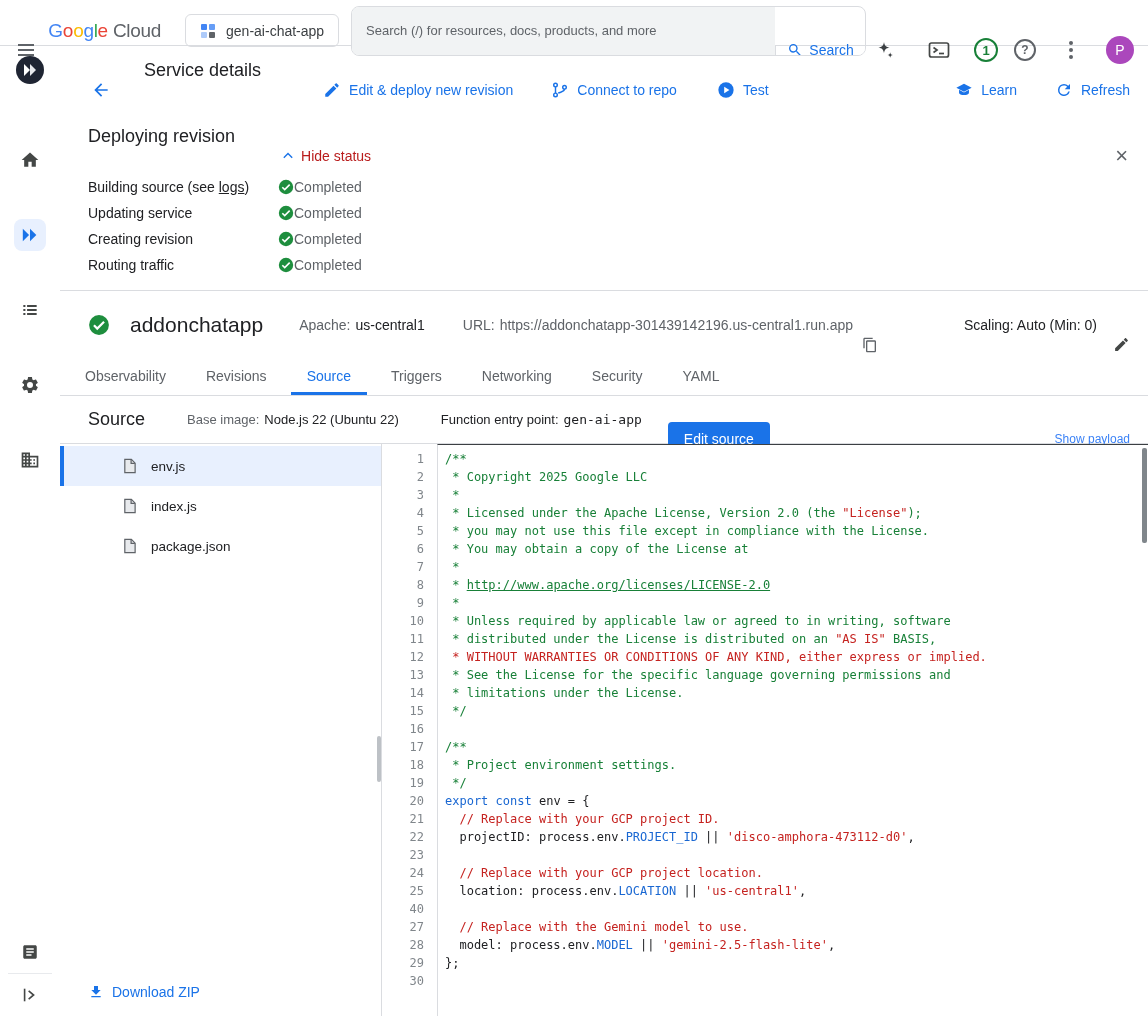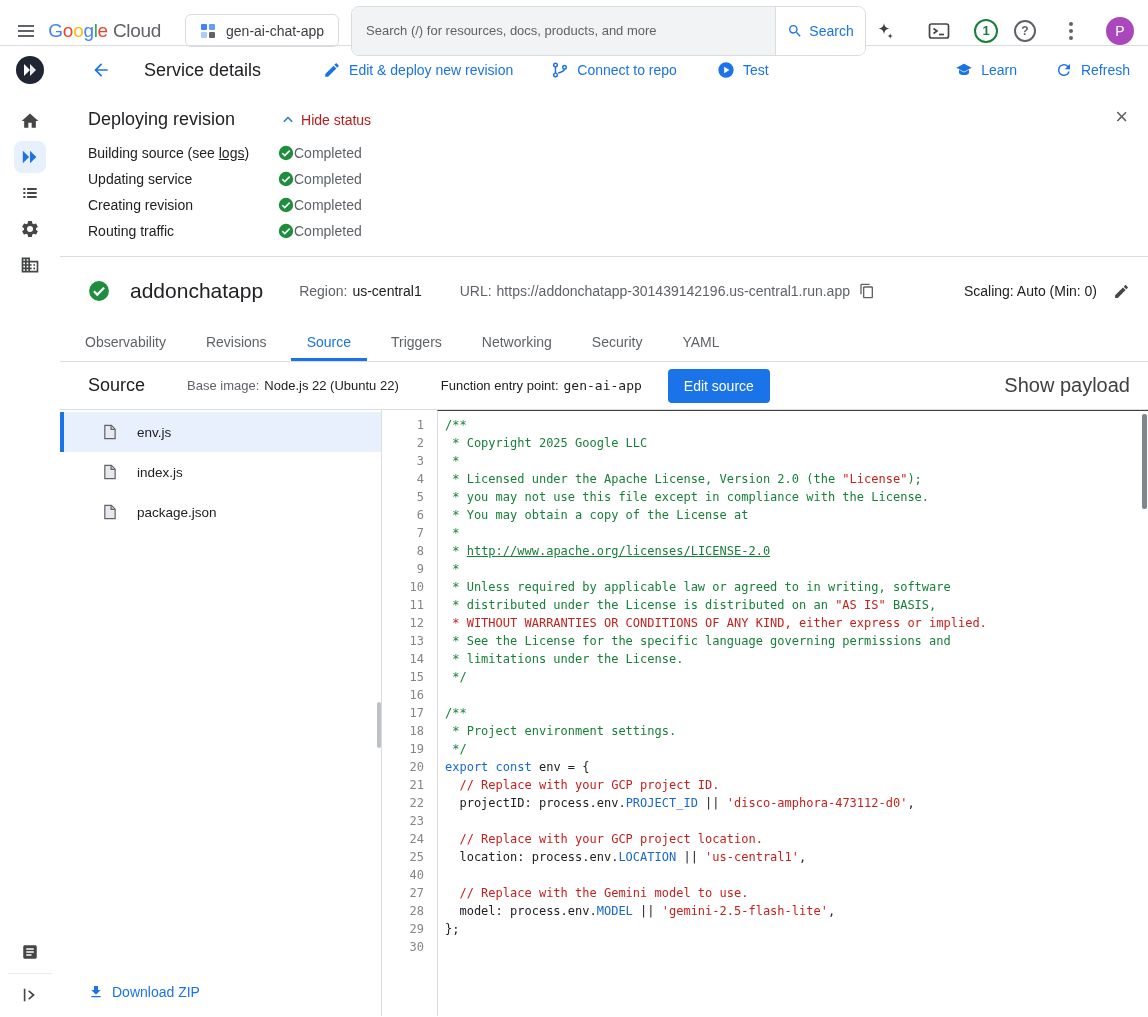--- a/index.html
+++ b/index.html
@@ -1,18 +1,18 @@
 <!DOCTYPE html>
 <html><head>
 <meta charset="utf-8">
 <style>
   * { margin:0; padding:0; box-sizing:border-box; }
   html,body { width:1148px; height:1017px; overflow:hidden; background:#fff;
     font-family:"Liberation Sans", sans-serif; color:#202124; }
-  button { background:none; border:none; font:inherit; color:inherit; cursor:pointer; padding:0; }
+  button { background:none; border:none; font:inherit; color:inherit; cursor:pointer; padding:0;margin-top:39px; }
   svg { display:block; }
 
   
   .topbar { height:46px; border-bottom:1px solid #dadce0; display:flex; align-items:center; padding:16px 14px 0 8px; }
   .icon-btn { width:38px; height:38px; display:flex; align-items:center; justify-content:center; border-radius:50%; }
   .logo { margin-left:4px; font-size:19px; letter-spacing:-0.3px; display:flex; align-items:baseline; white-space:nowrap; }
   .logo-google { font-weight:500; }
   .logo-cloud { color:#5f6368; margin-left:5px; font-weight:400; }
   .c-blue{color:#4285f4}.c-red{color:#ea4335}.c-yellow{color:#fbbc04}.c-green{color:#34a853}
   .project-pill { margin-left:24px; height:33px; border:1px solid #dadce0; border-radius:6px; display:flex; align-items:center; gap:10px; padding:0 14px; font-size:14px; color:#3c4043; white-space:nowrap; }
@@ -73,26 +73,26 @@
   .tabs { height:37px; border-bottom:1px solid #dadce0; display:flex; align-items:stretch; padding-left:5px; }
   .tab { padding:0 16px; margin:0 4px; display:flex; align-items:center; font-size:14px; font-weight:500; color:#5f6368; border-bottom:3px solid transparent; }
   .tab.active { color:#1a73e8; border-bottom-color:#1a73e8; }
 
   
   .src-toolbar { height:48px; border-bottom:1px solid #dadce0; display:flex; align-items:center; padding:0 18px 0 28px; white-space:nowrap; }
   .src-heading { font-size:18px; font-weight:400; }
   .tool-kv { font-size:13px; margin-left:42px; display:flex; gap:5px; align-items:center; }
   .mono { font-family:"DejaVu Sans Mono", monospace; font-size:13px; }
   .edit-src-btn { margin-left:26px; height:34px; padding:0 16px; background:#1a73e8; color:#fff; font-size:14px; font-weight:500; border-radius:4px; }
-  .show-payload { margin-left:auto; color:#404040; font-size:20px; font-weight:500; }
+  .show-payload { margin-left:auto; color:#3b82f6; font-size:12px; font-weight:500; }
 
   
   .editor-row { flex:1; display:flex; min-height:0; }
   .files { width:322px; flex:none; border-right:1px solid #dadce0; position:relative; padding-top:2px; }
-  .file-item { height:40px; display:flex; align-items:center; padding-left:42px; gap:20px; font-size:13.5px; color:#202124; position:relative; }
+  .file-item { height:40px; display:flex; align-items:center; padding-left:62px; gap:14px; font-size:13.5px; color:#202124; position:relative; }
   .file-item.selected { background:#e8f0fe; }
   .file-item.selected::before { content:''; position:absolute; left:0; top:0; bottom:0; width:4px; background:#1a73e8; }
   .fthumb { position:absolute; right:0; top:292px; width:4px; height:46px; background:#bdc1c6; border-radius:2px; }
   .download { position:absolute; left:28px; bottom:16px; display:flex; align-items:center; gap:8px; color:#1a73e8; font-size:14px; font-weight:500; }
   .editor { flex:1; display:flex; position:relative; min-width:0; background:#fff; }
   .gutter { width:55px; flex:none; padding-top:6px; text-align:right; font-family:"DejaVu Sans Mono", monospace; font-size:12px; line-height:18px; color:#80868b; }
   .ln { padding-right:13px; height:18px; }
   .codewrap { flex:1; min-width:0; border-left:1px solid #dadce0; border-top:1px solid #3c4043; padding:5px 0 0 7px; font-family:"DejaVu Sans Mono", monospace; font-size:12px; line-height:18px; white-space:pre; overflow:hidden; }
   .cl { height:18px; }
   .tok-g { color:#188038; } .tok-r { color:#c5221f; } .tok-b { color:#1967d2; }
@@ -317,21 +317,21 @@
           </div>
       </section>
 
       <section class="service-row">
         <svg width="22" height="22" viewBox="0 0 20 20">
             <circle cx="10" cy="10" r="9" fill="#1e8e3e"></circle>
             <path d="M5.4 10.3l3 3 6.2-6.2" fill="none" stroke="#fff" stroke-width="2"></path>
           </svg>
         <span class="service-name">addonchatapp</span>
         <span class="kv" style="margin-left:36px">
-          <span class="lab">Region:</span>
+          <span class="lab">Apache:</span>
           <span class="val">us-central1</span>
         </span>
         <span class="kv" style="margin-left:38px">
           <span class="lab">URL:</span>
           <span class="val-gray">https://addonchatapp-301439142196.us-central1.run.app</span>
         </span>
         <button class="copy-btn">
           <svg width="16" height="16" viewBox="0 0 24 24">
               <path d="M16 1H4c-1.1 0-2 .9-2 2v14h2V3h12V1zm3 4H8c-1.1 0-2 .9-2 2v14c0 1.1.9 2 2 2h11c1.1 0 2-.9 2-2V7c0-1.1-.9-2-2-2zm0 16H8V7h11v14z" fill="#5f6368"></path>
             </svg>

